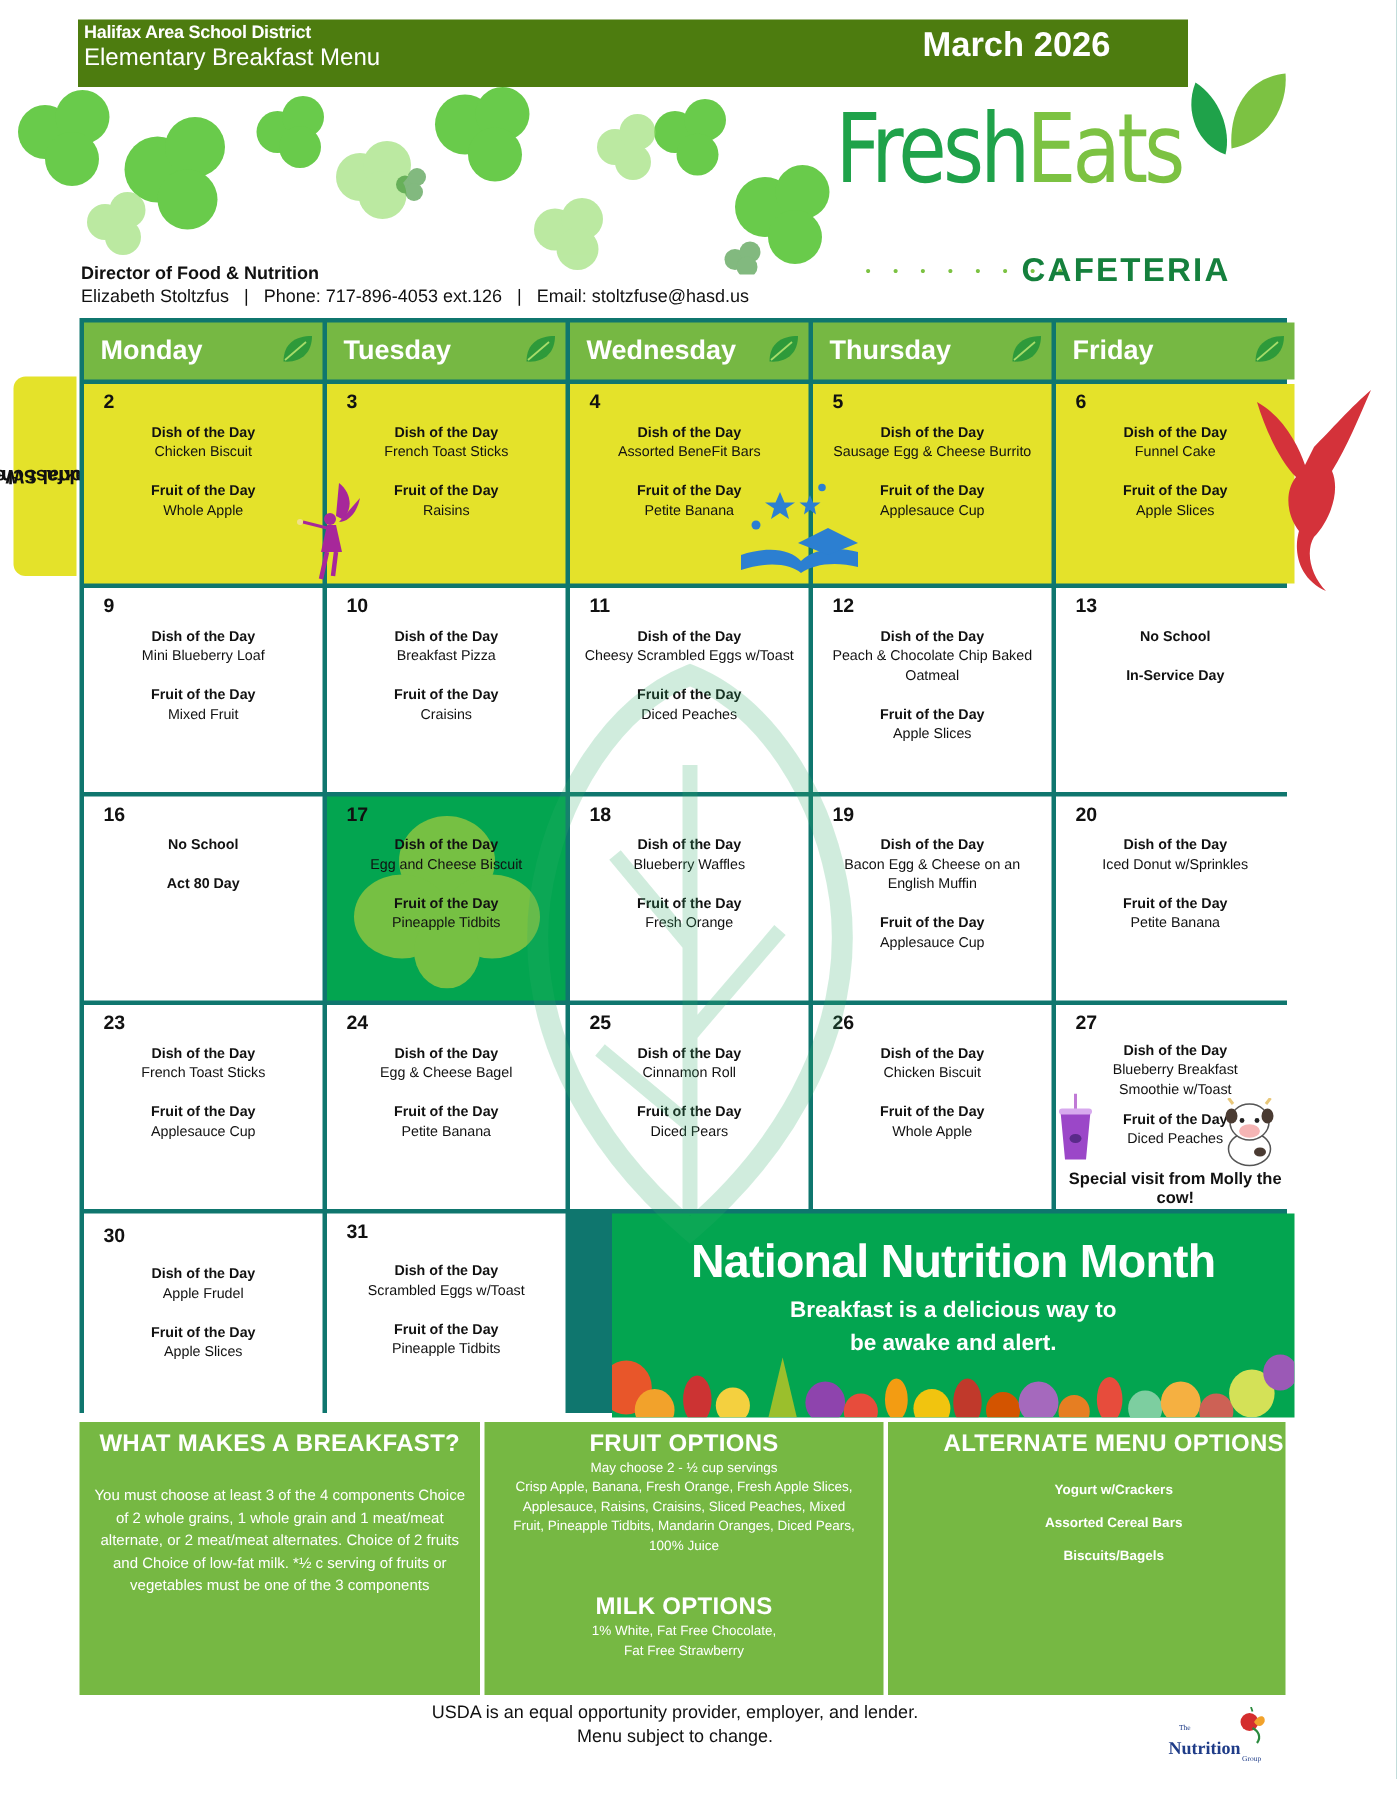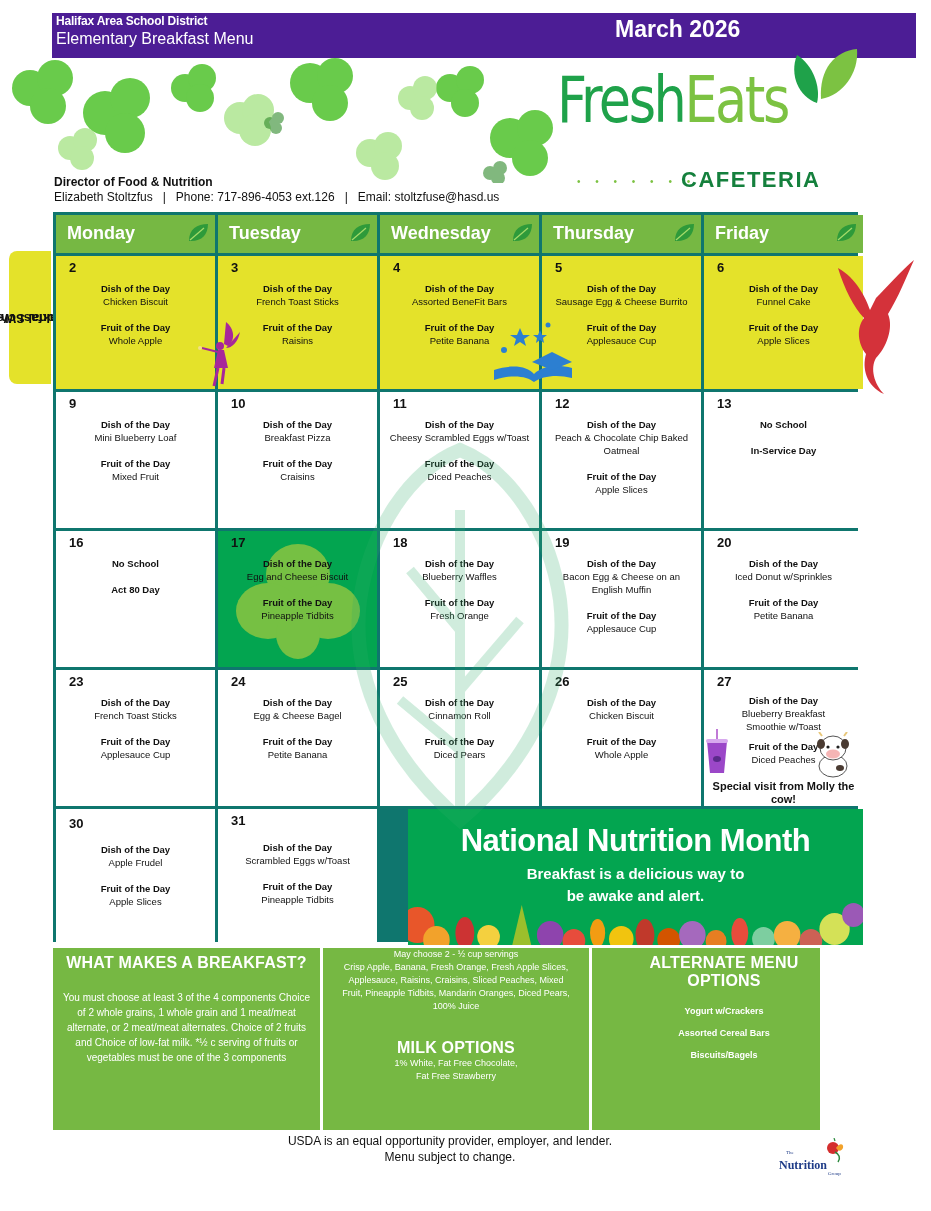--- a/index.html
+++ b/index.html
@@ -1,20 +1,20 @@
 <!DOCTYPE html>
 <html><head>
 <meta charset="utf-8">
 <style>
   * { box-sizing: border-box; margin: 0; padding: 0; }
   html, body { width: 931px; height: 1211px; background: #ffffff; overflow: hidden; }
   body { position: relative; font-family: "Liberation Sans", sans-serif; color: #111; }
 
   
-  .banner { position: absolute; left: 52px; top: 13px; width: 864px; height: 45px; background: #4c1d95; padding-left: 18px; }
+  .banner { position: absolute; left: 52px; top: 13px; width: 740px; height: 45px; background: #4d7c0f; padding-left: 18px; }
   .banner .district { position: absolute; left: 4px; top: 1px; font-size: 12px; font-weight: bold; color: #fff; letter-spacing: -0.2px; }
   .banner .subtitle { position: absolute; left: 4px; top: 17px; font-size: 16px; color: #fff; }
   .banner .month { position: absolute; left: 563px; top: 3px; font-size: 23px; font-weight: bold; color: #fff; text-align: center; }
 
   
   .clovers { position: absolute; left: 10px; top: 58px; width: 560px; height: 125px; pointer-events: none; }
 
   
   .logo { position: absolute; left: 555px; top: 45px; width: 310px; height: 150px; }
   .logo .fresh { position: absolute; left: 2px; top: 18px; font-family: "DejaVu Sans", sans-serif; font-size: 64px; letter-spacing: -3px; color: #1fa24a; font-weight: normal; transform: scaleX(0.82); transform-origin: left top; }
@@ -62,21 +62,21 @@
   
   .info { position: absolute; top: 948px; height: 182px; background: #76b843; color: #fff; text-align: center; }
   .info h3 { font-size: 16px; font-weight: bold; margin-top: 6px; letter-spacing: 0.2px; }
   .info .p { font-size: 10px; line-height: 15px; padding: 0 6px; }
   .info .sm { font-size: 9px; line-height: 13px; padding: 0 8px; }
   .info1 { left: 53px; width: 267px; }
   .info1 .p { margin-top: 18px; }
   .info2 { left: 323px; width: 266px; }
   .info2 .milk { margin-top: 26px; }
   .info2 h3.m { margin-top: 0; }
-  .info3 { left: 592px; width: 228px; padding-left: 36px; }
+  .info3 { left: 592px; width: 265px; padding-left: 36px; }
   .info3 .alt { font-size: 9px; font-weight: bold; margin-top: 16px; }
   .info3 .alt + .alt { margin-top: 12px; }
 
   .footer { position: absolute; left: 200px; top: 1133px; width: 500px; text-align: center; font-size: 12px; line-height: 16px; }
   .ng { position: absolute; left: 776px; top: 1138px; width: 70px; height: 40px; }
   .ng .t { position: absolute; left: 3px; top: 20px; font-family: "Liberation Serif", serif; font-weight: bold; font-size: 12px; color: #1f3c88; }
   .ng .the { position: absolute; left: 10px; top: 12px; font-family: "Liberation Serif", serif; font-size: 5px; color: #1f3c88; }
   .ng .g { position: absolute; left: 52px; top: 33px; font-family: "Liberation Serif", serif; font-size: 5px; color: #1f3c88; }
 </style>
 </head>
@@ -477,20 +477,21 @@
   <ellipse cx="28" cy="36" rx="4" ry="3" fill="#4a3b32"></ellipse>
   <path d="M10 4 L7 0 M32 4 L35 0" stroke="#e8c77a" stroke-width="2"></path>
 </svg>
 
 <div class="info info1">
   <h3>WHAT MAKES A BREAKFAST?</h3>
   <div class="p">You must choose at least 3 of the 4 components Choice of 2 whole grains, 1 whole grain and 1 meat/meat alternate, or 2 meat/meat alternates. Choice of 2 fruits and Choice of low-fat milk. *½ c serving of fruits or vegetables must be one of the 3 components</div>
 </div>
 
 <div class="info info2">
+  <h3>FRUIT OPTIONS</h3>
   <div class="sm">May choose 2 - ½ cup servings</div>
   <div class="sm" style="padding:0 14px">Crisp Apple, Banana, Fresh Orange, Fresh Apple Slices, Applesauce, Raisins, Craisins, Sliced Peaches, Mixed Fruit, Pineapple Tidbits, Mandarin Oranges, Diced Pears, 100% Juice</div>
   <div class="milk">
     <h3 class="m">MILK OPTIONS</h3>
     <div class="sm">1% White, Fat Free Chocolate,</div>
     <div class="sm">Fat Free Strawberry</div>
   </div>
 </div>
 
 <div class="info info3">

